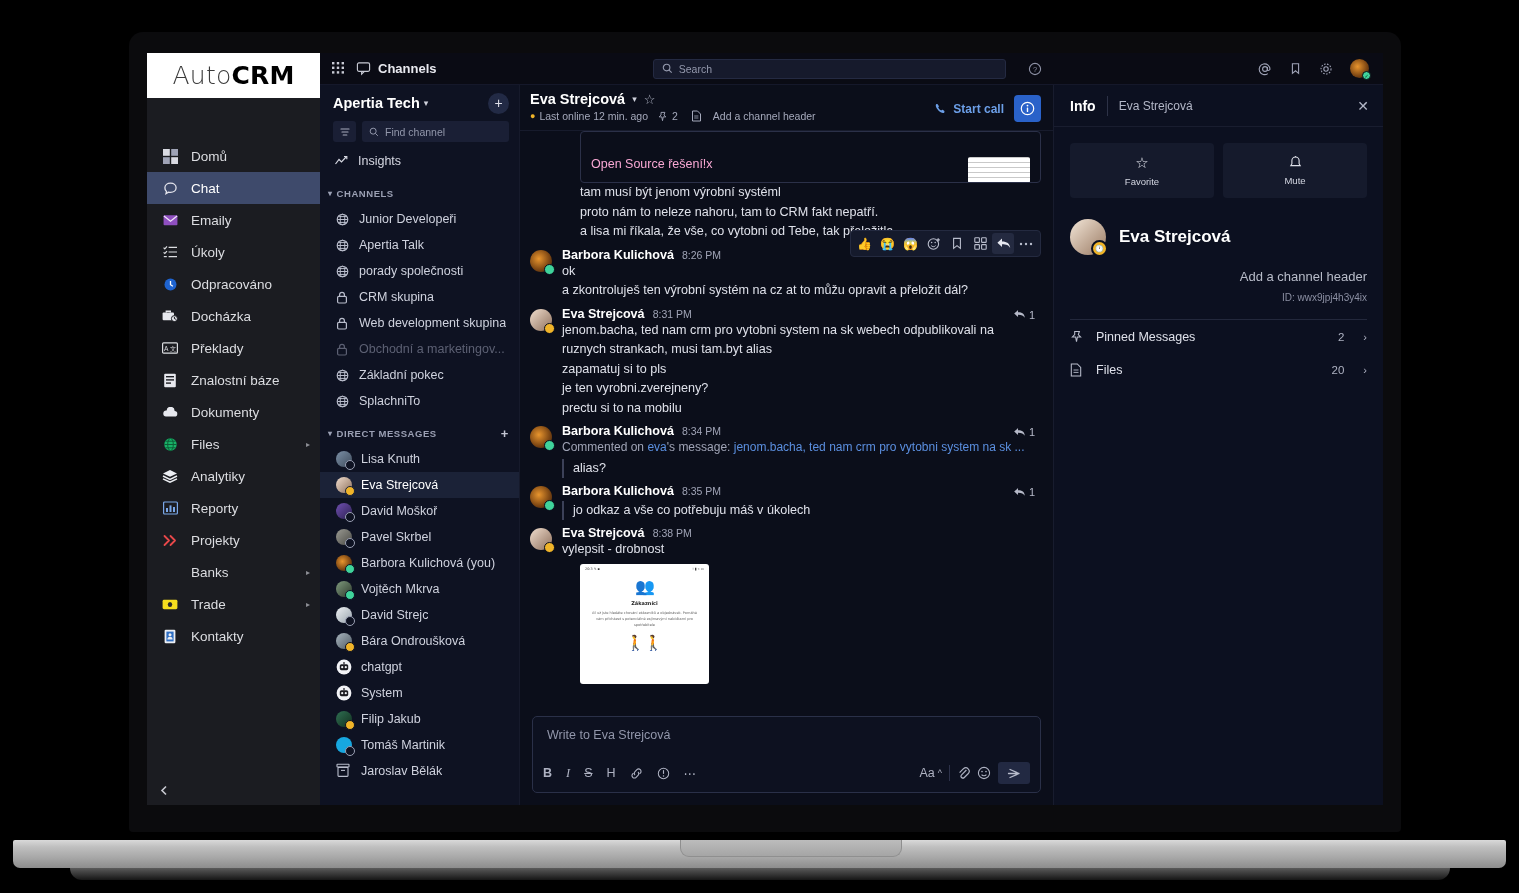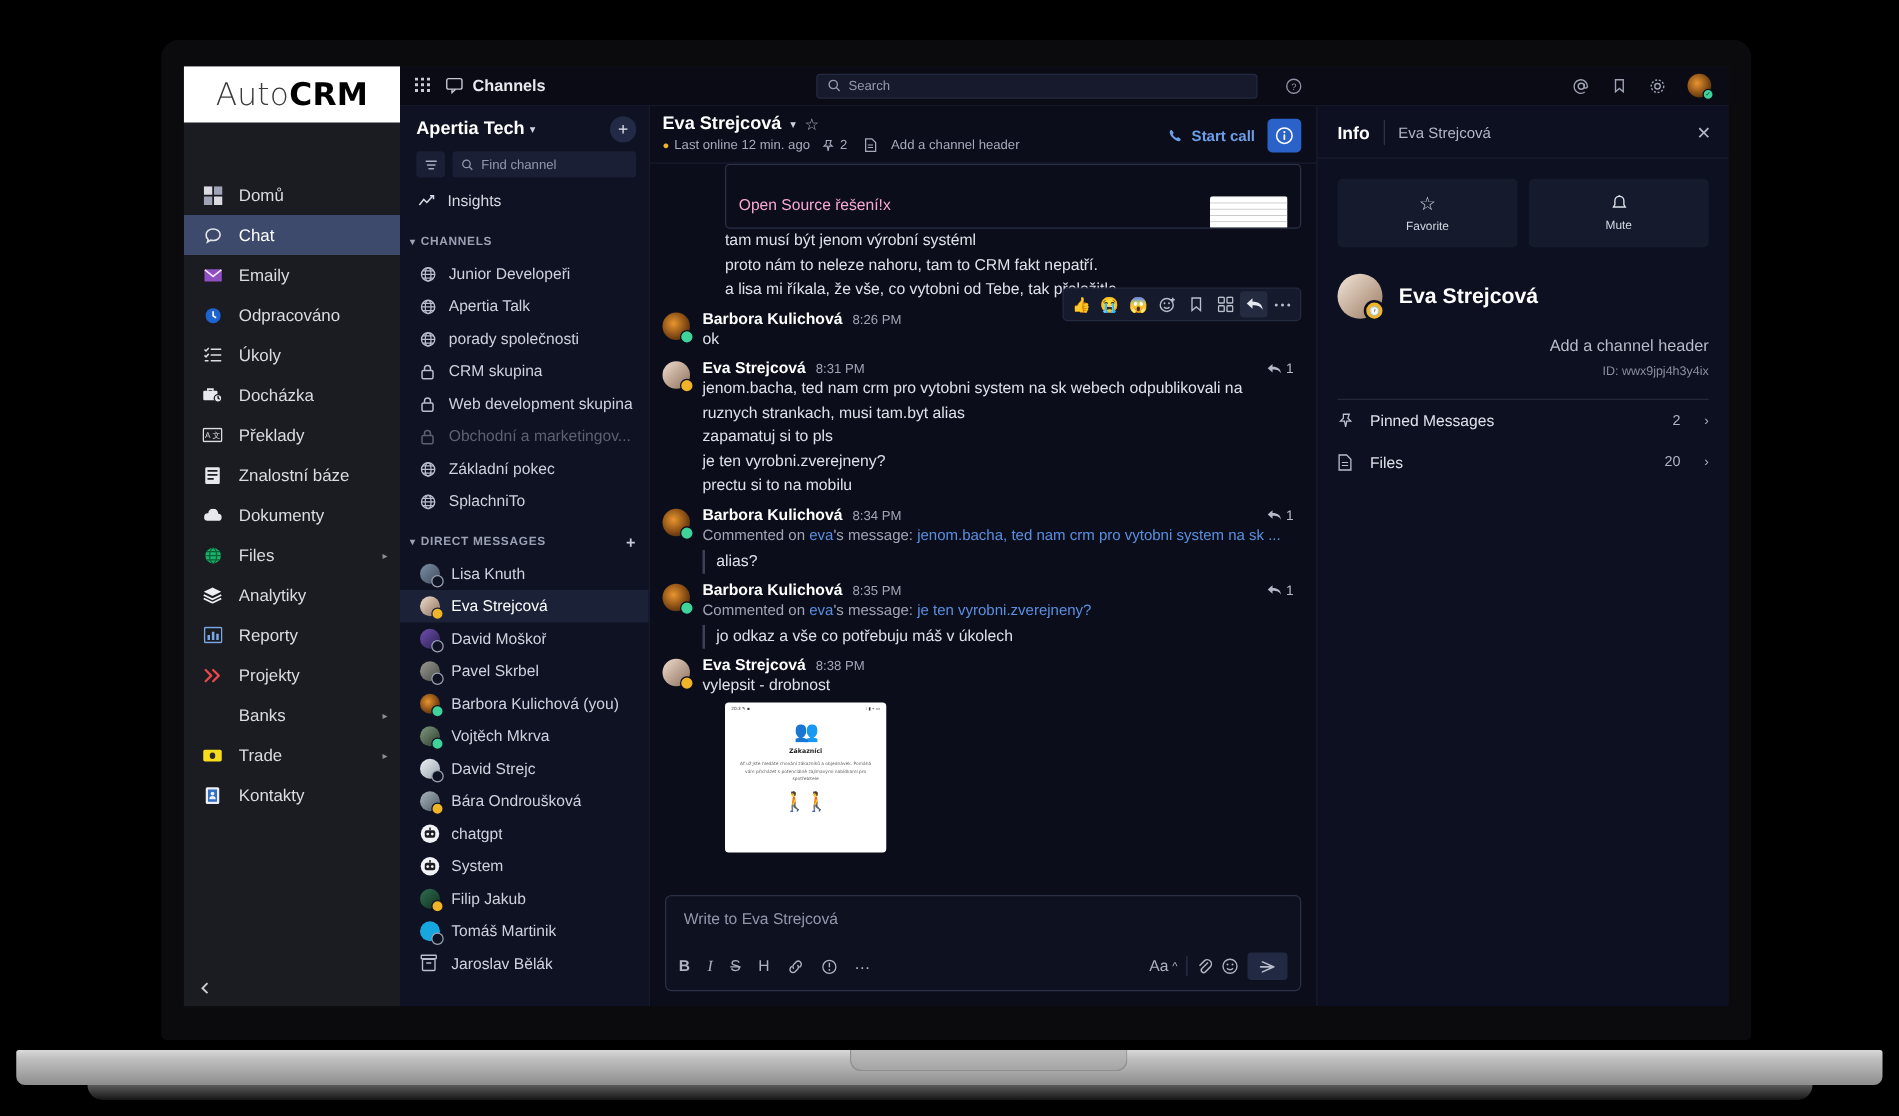--- a/index.html
+++ b/index.html
@@ -359,37 +359,37 @@
               <span class="nav-ico">
                 <svg width="15" height="13" viewBox="0 0 16 13">
                   <rect x="0.6" y="1" width="14.8" height="10.6" rx="1" fill="#8f4fc0"></rect>
                   <path d="M1 1.6 L8 7.2 L15 1.6" fill="none" stroke="#f0e6fa" stroke-width="1.3"></path>
                 </svg>
               </span>
               <span>Emaily</span>
             </div>
             <div class="nav-item">
               <span class="nav-ico">
-                <svg width="15" height="15" viewBox="0 0 15 15">
-                  <circle cx="7.5" cy="7.5" r="6" fill="#1e63d0"></circle>
-                  <path d="M7.5 4 v3.7 l2.4 1.5" fill="none" stroke="#fff" stroke-width="1.3"></path>
-                </svg>
-              </span>
-              <span>Odpracováno</span>
-            </div>
-            <div class="nav-item">
-              <span class="nav-ico">
                 <svg width="15" height="14" viewBox="0 0 15 14">
                   <path d="M5.6 2.3 h8.4 M5.6 7 h8.4 M5.6 11.6 h8.4" stroke="#dcdde1" stroke-width="1.2"></path>
                   <path d="M.6 2.6 l1.2 1.2 l2.2 -2.4" fill="none" stroke="#dcdde1" stroke-width="1.2"></path>
                   <path d="M.6 7.3 l1.2 1.2 l2.2 -2.4" fill="none" stroke="#dcdde1" stroke-width="1.2"></path>
                   <path d="M.8 11.6 h3" stroke="#dcdde1" stroke-width="1.2"></path>
                 </svg>
               </span>
               <span>Úkoly</span>
+            </div>
+            <div class="nav-item">
+              <span class="nav-ico">
+                <svg width="15" height="15" viewBox="0 0 15 15">
+                  <circle cx="7.5" cy="7.5" r="6" fill="#1e63d0"></circle>
+                  <path d="M7.5 4 v3.7 l2.4 1.5" fill="none" stroke="#fff" stroke-width="1.3"></path>
+                </svg>
+              </span>
+              <span>Odpracováno</span>
             </div>
             <div class="nav-item">
               <span class="nav-ico">
                 <svg width="16" height="14" viewBox="0 0 16 14">
                   <rect x="0.6" y="3.6" width="11.4" height="7.6" rx="1" fill="#e7e8ee"></rect>
                   <path d="M4.3 3.6 V2.2 h4 v1.4" fill="none" stroke="#e7e8ee" stroke-width="1.4"></path>
                   <circle cx="12.4" cy="9.6" r="3" fill="#e7e8ee" stroke="#1b1c21" stroke-width="1"></circle>
                   <path d="M12.4 7.8 v1.8 l1.3 .8" stroke="#1b1c21" stroke-width="1"></path>
                 </svg>
               </span>
@@ -850,20 +850,21 @@
                   <div class="msg">
                     <div class="msg-av" style="background: radial-gradient(circle at 40% 40%, rgb(232, 149, 46), rgb(122, 68, 18) 60%, rgb(33, 26, 20));">
                       <span class="badge online"></span>
                     </div>
                     <div class="msg-body">
                       <div class="msg-head">
                         <span class="msg-author">Barbora Kulichová</span>
                         <span class="msg-time">8:26 PM</span>
                       </div>
                       <div class="msg-line">ok</div>
+                      <div class="msg-line">a zkontroluješ ten výrobní systém na cz at to můžu opravit a přeložit dál?</div>
                     </div>
                   </div>
                   <div class="msg">
                     <div class="msg-av" style="background: linear-gradient(135deg, rgb(240, 221, 205), rgb(141, 111, 92));">
                       <span class="badge away"></span>
                     </div>
                     <div class="msg-body">
                       <div class="msg-head">
                         <span class="msg-author">Eva Strejcová</span>
                         <span class="msg-time">8:31 PM</span>
@@ -905,21 +906,20 @@
                   </div>
                   <div class="msg">
                     <div class="msg-av" style="background: radial-gradient(circle at 40% 40%, rgb(232, 149, 46), rgb(122, 68, 18) 60%, rgb(33, 26, 20));">
                       <span class="badge online"></span>
                     </div>
                     <div class="msg-body">
                       <div class="msg-head">
                         <span class="msg-author">Barbora Kulichová</span>
                         <span class="msg-time">8:35 PM</span>
                       </div>
-                      <div class="commented"><span>Commented on </span><span class="lnk">eva</span><span>'s message: </span><span class="lnk">je ten vyrobni.zverejneny?</span></div>
                       <div class="comment-quote">jo odkaz a vše co potřebuju máš v úkolech</div>
                     </div>
                     <div class="reply-count">
                       <span>
                         <svg width="13" height="11" viewBox="0 0 14 12">
                           <path d="M5.4 1.2 L1.2 5 L5.4 8.8 V6.2 c4 0 6 .9 7.4 3.4 C12.4 5.4 10 3.6 5.4 3.6 z" fill="#b6b9c8"></path>
                         </svg>
                       </span>
                       <span>1</span>
                     </div>

